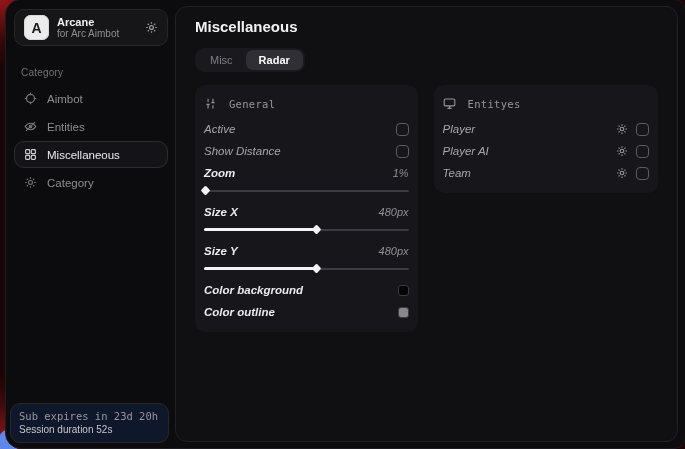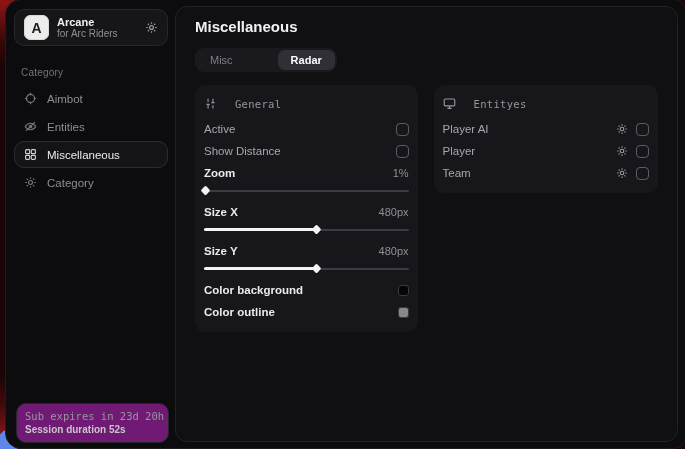--- a/index.html
+++ b/index.html
@@ -45,52 +45,52 @@
     height:27px; margin-bottom:1px; display:flex; align-items:center; gap:10px;
     padding:0 9px; color:#8c8c92; font-size:11.5px; border:1px solid transparent;
     border-radius:10px; cursor:default;
   }
   .nav-item .icon { color:#77777d; }
   .nav-item.selected {
     background:#141418; border-color:#2c2c32; color:#ebebee;
   }
   .nav-item.selected .icon { color:#cfcfd4; }
   .sidebar-footer {
-    position:absolute; left:10px; right:3px; bottom:5px;
-    border:1px solid #26262b; background:#701a75; border-radius:10px;
+    position:absolute; left:4px; right:3px; bottom:5px;
+    border:1px solid #26262b; background:#0f172a; border-radius:10px;
     padding:6px 8px 7px;
   }
   .footer-line1 { font-family:"DejaVu Sans Mono", monospace; font-size:10.5px; color:#97979d; margin-bottom:2px; white-space:nowrap; }
-  .footer-line2 { font-size:10px; font-weight:bold; color:#c7c7cc; }
+  .footer-line2 { font-size:10px; font-weight:normal; color:#c7c7cc; }
   
   .main {
     flex:1; margin:6px 7px 6px 3px; background:#101013;
     border:1px solid #212126; border-radius:12px;
     padding:11px 19px 0; position:relative; overflow:hidden;
   }
   .page-title { font-size:15px; font-weight:bold; color:#f2f2f4; margin-bottom:13px; }
   .tabs {
     display:inline-flex; background:#1a1a1e; border-radius:9px; padding:2px; margin-bottom:13px;
   }
   .tab {
     padding:4px 13px; font-size:11px; color:#7d7d84; border-radius:7px; cursor:default;
   }
-  .tab.active { background:#2f2f35; color:#fdfdfe; font-weight:bold;margin-left:32px; }
+  .tab.active { background:#2f2f35; color:#fdfdfe; font-weight:bold; }
   .cards { display:flex; gap:16px; align-items:flex-start; }
   .card {
     background:#17171b; border-radius:10px; padding:9px 9px 9px;
   }
   .card-general { width:232px; }
   .card-entities { width:234px; }
   .card-header {
-    display:flex; align-items:center; gap:18px; color:#95959b; padding:3px 0 8px;
+    display:flex; align-items:center; gap:12px; color:#95959b; padding:3px 0 8px;
     font-family:"DejaVu Sans Mono", monospace; font-size:10.5px; letter-spacing:.3px;
   }
   .row {
-    height:22px; display:flex; align-items:center; justify-content:space-between;
+    height:22px; display:flex; align-items:center; justify-content:space-between;font-style:italic;
   }
   .row .label { font-size:11.5px; color:#a6a6ac; }
   .row .label.bright { color:#ebebee; font-weight:bold; }
   .row .value { font-size:11px; color:#8f8f95; }
   .checkbox {
     width:13px; height:13px; border:1.5px solid #5c5c63; border-radius:4px;
     background:transparent; cursor:pointer; flex:none;
   }
   .slider { position:relative; height:11px; margin:1px 0 5px; cursor:pointer; }
   .slider .track { position:absolute; left:0; right:0; top:4.5px; height:2px; background:#3b3b41; border-radius:2px; }
@@ -112,21 +112,21 @@
   <div class="window">
 
     <div class="sidebar">
 
       <div class="app-card">
         <div class="logo">
           <span>A</span>
         </div>
         <div class="app-text">
           <div class="app-name">Arcane</div>
-          <div class="app-sub">for Arc Riders</div>
+          <div class="app-sub">for Arc Aimbot</div>
         </div>
         <span class="icon gear-btn">
           <svg width="13" height="13" viewBox="0 0 16 16" fill="none" stroke="currentColor" stroke-width="1.5">
             <circle cx="8" cy="8" r="2.4"></circle>
             <path d="M8 1.5v2M8 12.5v2M1.5 8h2M12.5 8h2M3.4 3.4l1.4 1.4M11.2 11.2l1.4 1.4M12.6 3.4l-1.4 1.4M4.8 11.2l-1.4 1.4"></path>
           </svg>
         </span>
       </div>
 
       <div class="category">Category</div>
@@ -255,46 +255,46 @@
             <span class="icon">
               <svg width="13" height="13" viewBox="0 0 16 16" fill="none" stroke="currentColor" stroke-width="1.4">
                 <rect x="1.5" y="2.5" width="13" height="8.5" rx="1.5"></rect>
                   <path d="M5.5 14h5M8 11v3"></path>
               </svg>
             </span>
             <span>Entityes</span>
           </div>
 
           <div class="row">
+            <span class="label">Player</span>
+            <span class="right-controls">
+              <span class="icon gear-btn">
+                <svg width="12" height="12" viewBox="0 0 16 16" fill="none" stroke="currentColor" stroke-width="1.5">
+                  <circle cx="8" cy="8" r="2.4"></circle>
+                  <path d="M8 1.5v2M8 12.5v2M1.5 8h2M12.5 8h2M3.4 3.4l1.4 1.4M11.2 11.2l1.4 1.4M12.6 3.4l-1.4 1.4M4.8 11.2l-1.4 1.4"></path>
+                </svg>
+              </span>
+              <span class="checkbox"></span>
+            </span>
+          </div>
+
+          <div class="row">
             <span class="label">Player AI</span>
             <span class="right-controls">
               <span class="icon gear-btn">
                 <svg width="12" height="12" viewBox="0 0 16 16" fill="none" stroke="currentColor" stroke-width="1.5">
                   <circle cx="8" cy="8" r="2.4"></circle>
                   <path d="M8 1.5v2M8 12.5v2M1.5 8h2M12.5 8h2M3.4 3.4l1.4 1.4M11.2 11.2l1.4 1.4M12.6 3.4l-1.4 1.4M4.8 11.2l-1.4 1.4"></path>
                 </svg>
               </span>
               <span class="checkbox"></span>
             </span>
           </div>
 
           <div class="row">
-            <span class="label">Player</span>
-            <span class="right-controls">
-              <span class="icon gear-btn">
-                <svg width="12" height="12" viewBox="0 0 16 16" fill="none" stroke="currentColor" stroke-width="1.5">
-                  <circle cx="8" cy="8" r="2.4"></circle>
-                  <path d="M8 1.5v2M8 12.5v2M1.5 8h2M12.5 8h2M3.4 3.4l1.4 1.4M11.2 11.2l1.4 1.4M12.6 3.4l-1.4 1.4M4.8 11.2l-1.4 1.4"></path>
-                </svg>
-              </span>
-              <span class="checkbox"></span>
-            </span>
-          </div>
-
-          <div class="row">
             <span class="label">Team</span>
             <span class="right-controls">
               <span class="icon gear-btn">
                 <svg width="12" height="12" viewBox="0 0 16 16" fill="none" stroke="currentColor" stroke-width="1.5">
                   <circle cx="8" cy="8" r="2.4"></circle>
                   <path d="M8 1.5v2M8 12.5v2M1.5 8h2M12.5 8h2M3.4 3.4l1.4 1.4M11.2 11.2l1.4 1.4M12.6 3.4l-1.4 1.4M4.8 11.2l-1.4 1.4"></path>
                 </svg>
               </span>
               <span class="checkbox"></span>
             </span>

